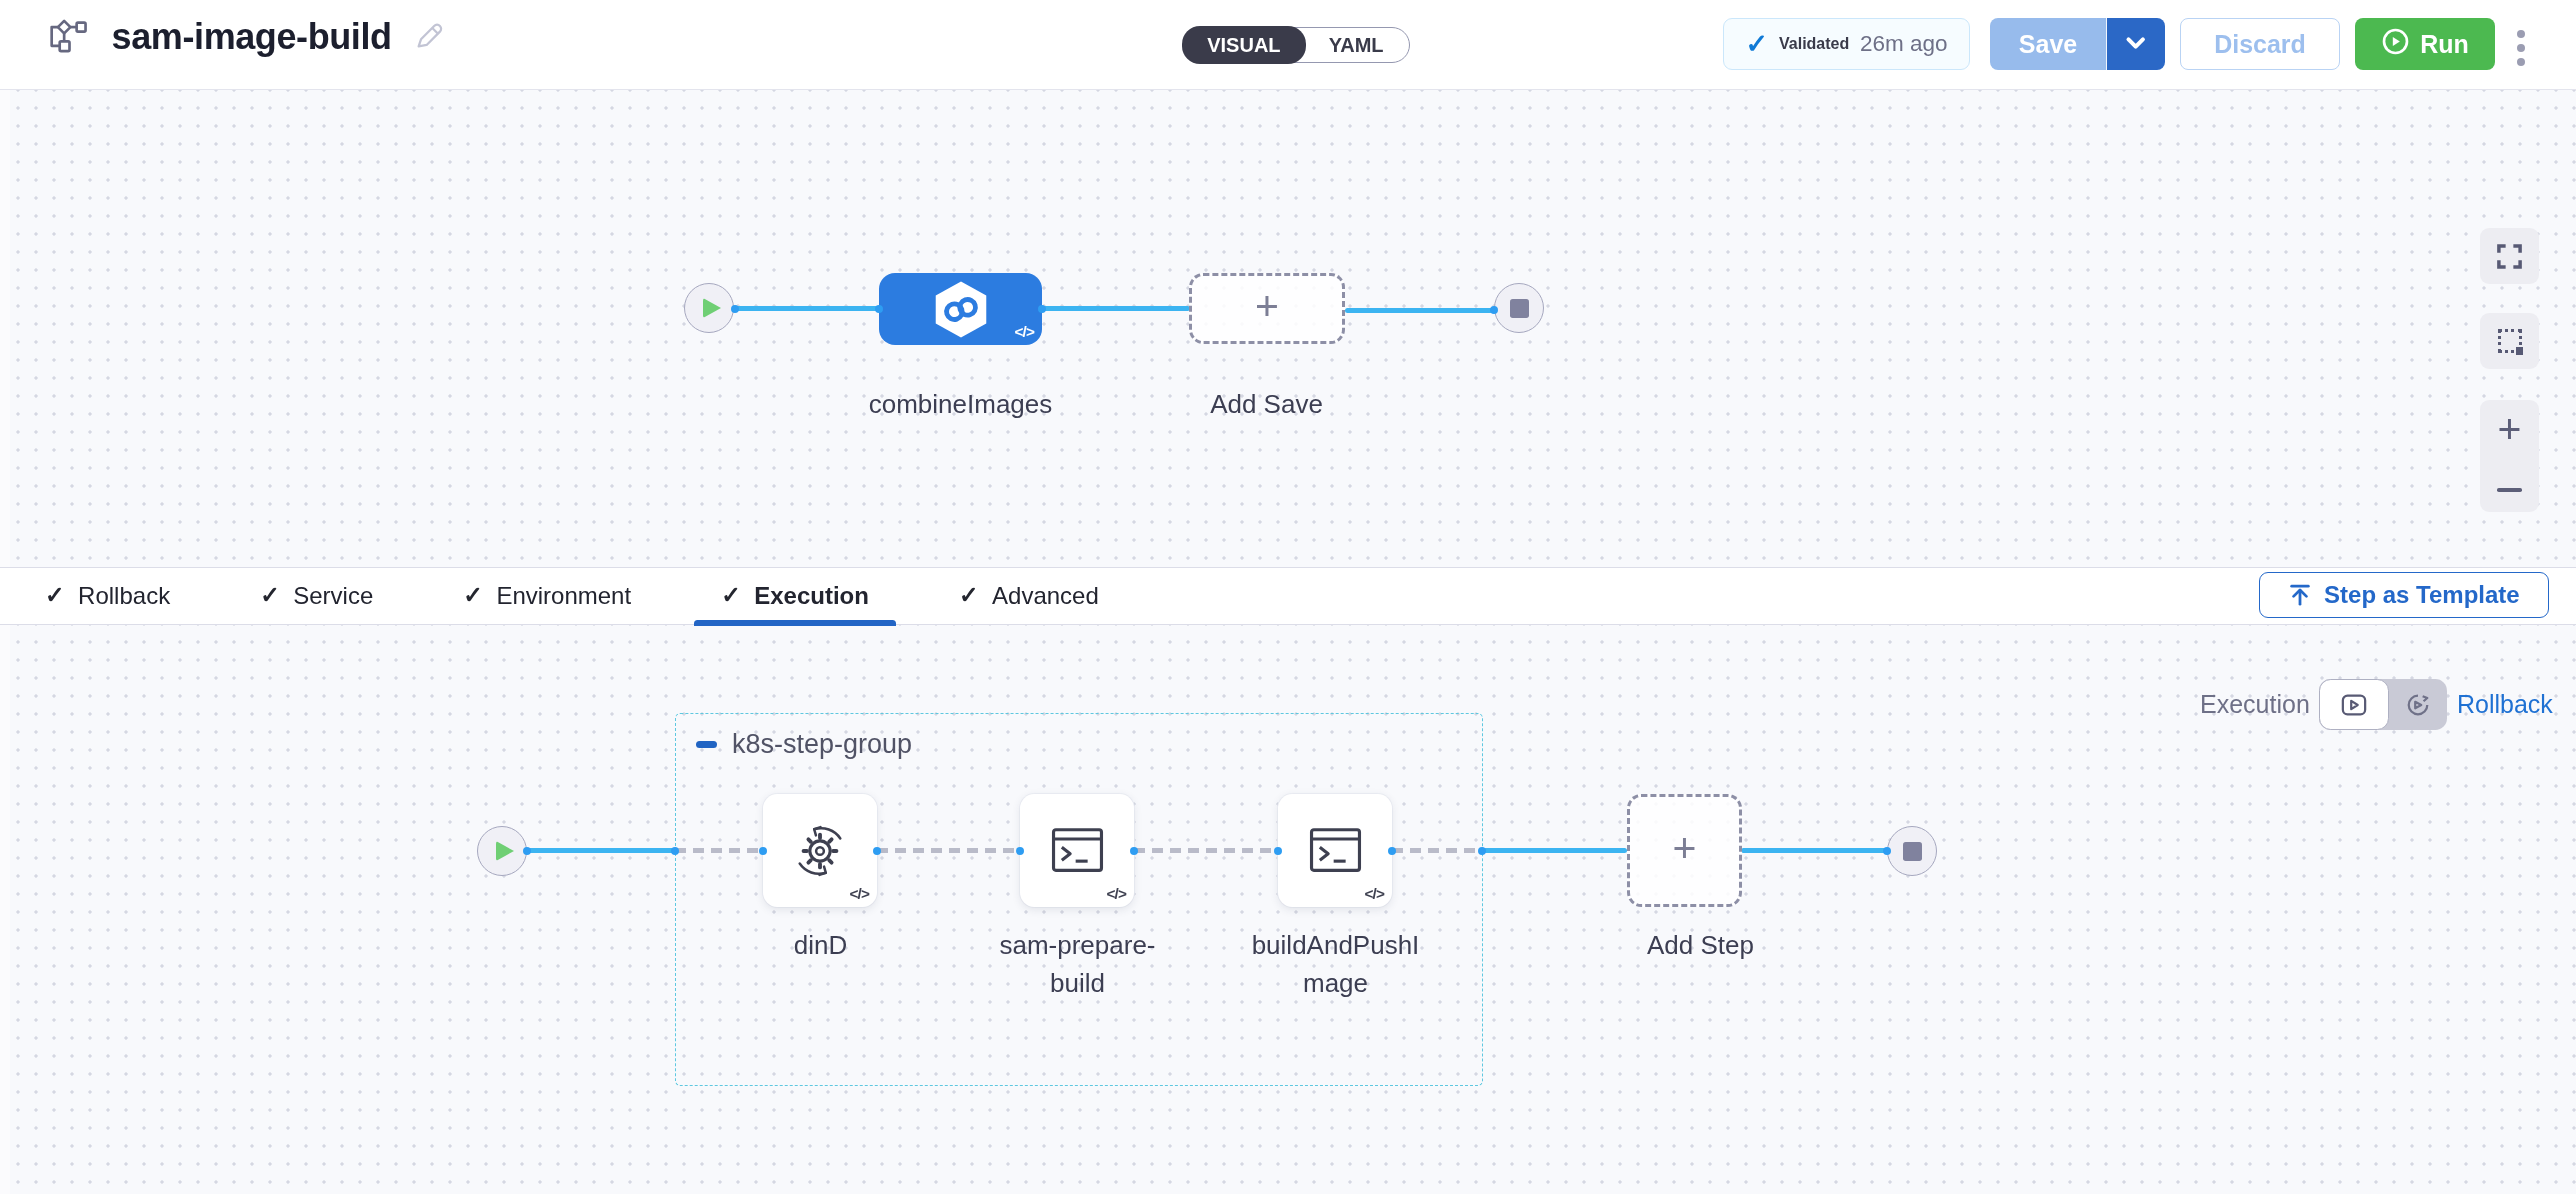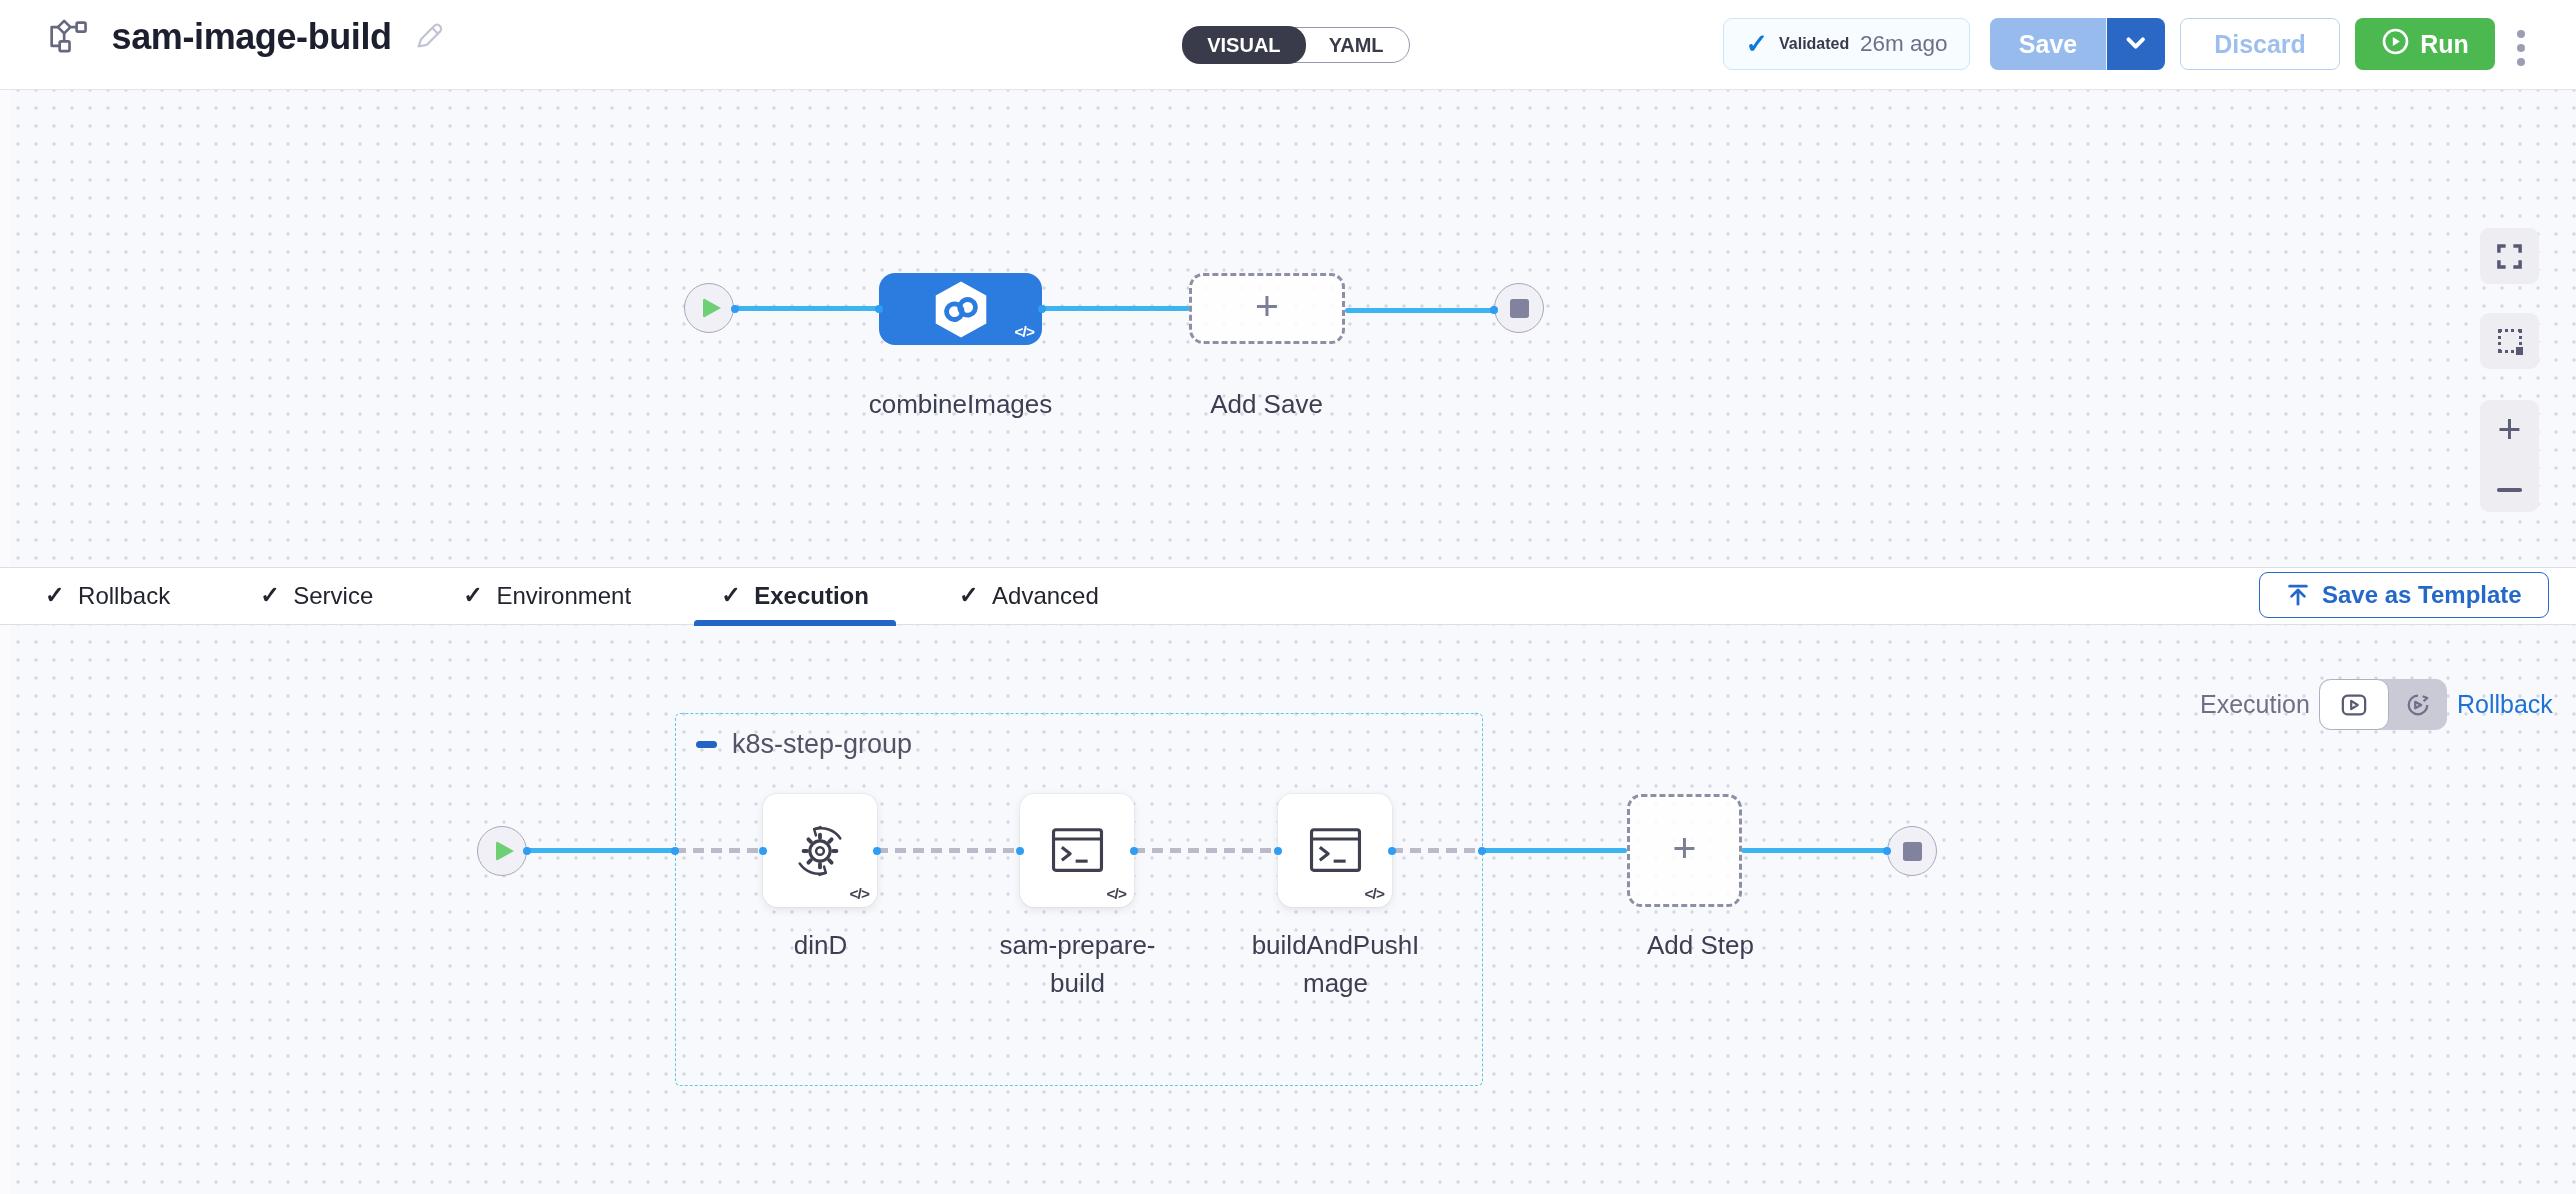--- a/index.html
+++ b/index.html
@@ -219,21 +219,21 @@
     <span>Advanced</span>
   </div>
 </div>
 
 <div class="btn-save-template">
   <svg width="24" height="24" viewBox="0 0 26 26" fill="none" stroke="#2468c9" stroke-width="3" stroke-linecap="round" stroke-linejoin="round">
     <path d="M4,3.5 H22"></path>
       <path d="M13,8 V23"></path>
       <polyline points="6,14.5 13,7.5 20,14.5"></polyline>
   </svg>
-  <span>Save as Template</span>
+  <span>Step as Template</span>
 </div>
 
 <div class="canvas-bottom dotgrid"></div>
 
 <span class="exec-label">Execution</span>
 <div class="exec-switch">
   <div class="exec-seg-left">
     <svg width="28" height="26" viewBox="0 0 30 28" fill="none" stroke="#585a74" stroke-width="2.4" stroke-linejoin="round">
       <rect x="3" y="4" width="24" height="20" rx="5"></rect>
       <path d="M12,9.5 L19,14 L12,18.5 Z"></path>

